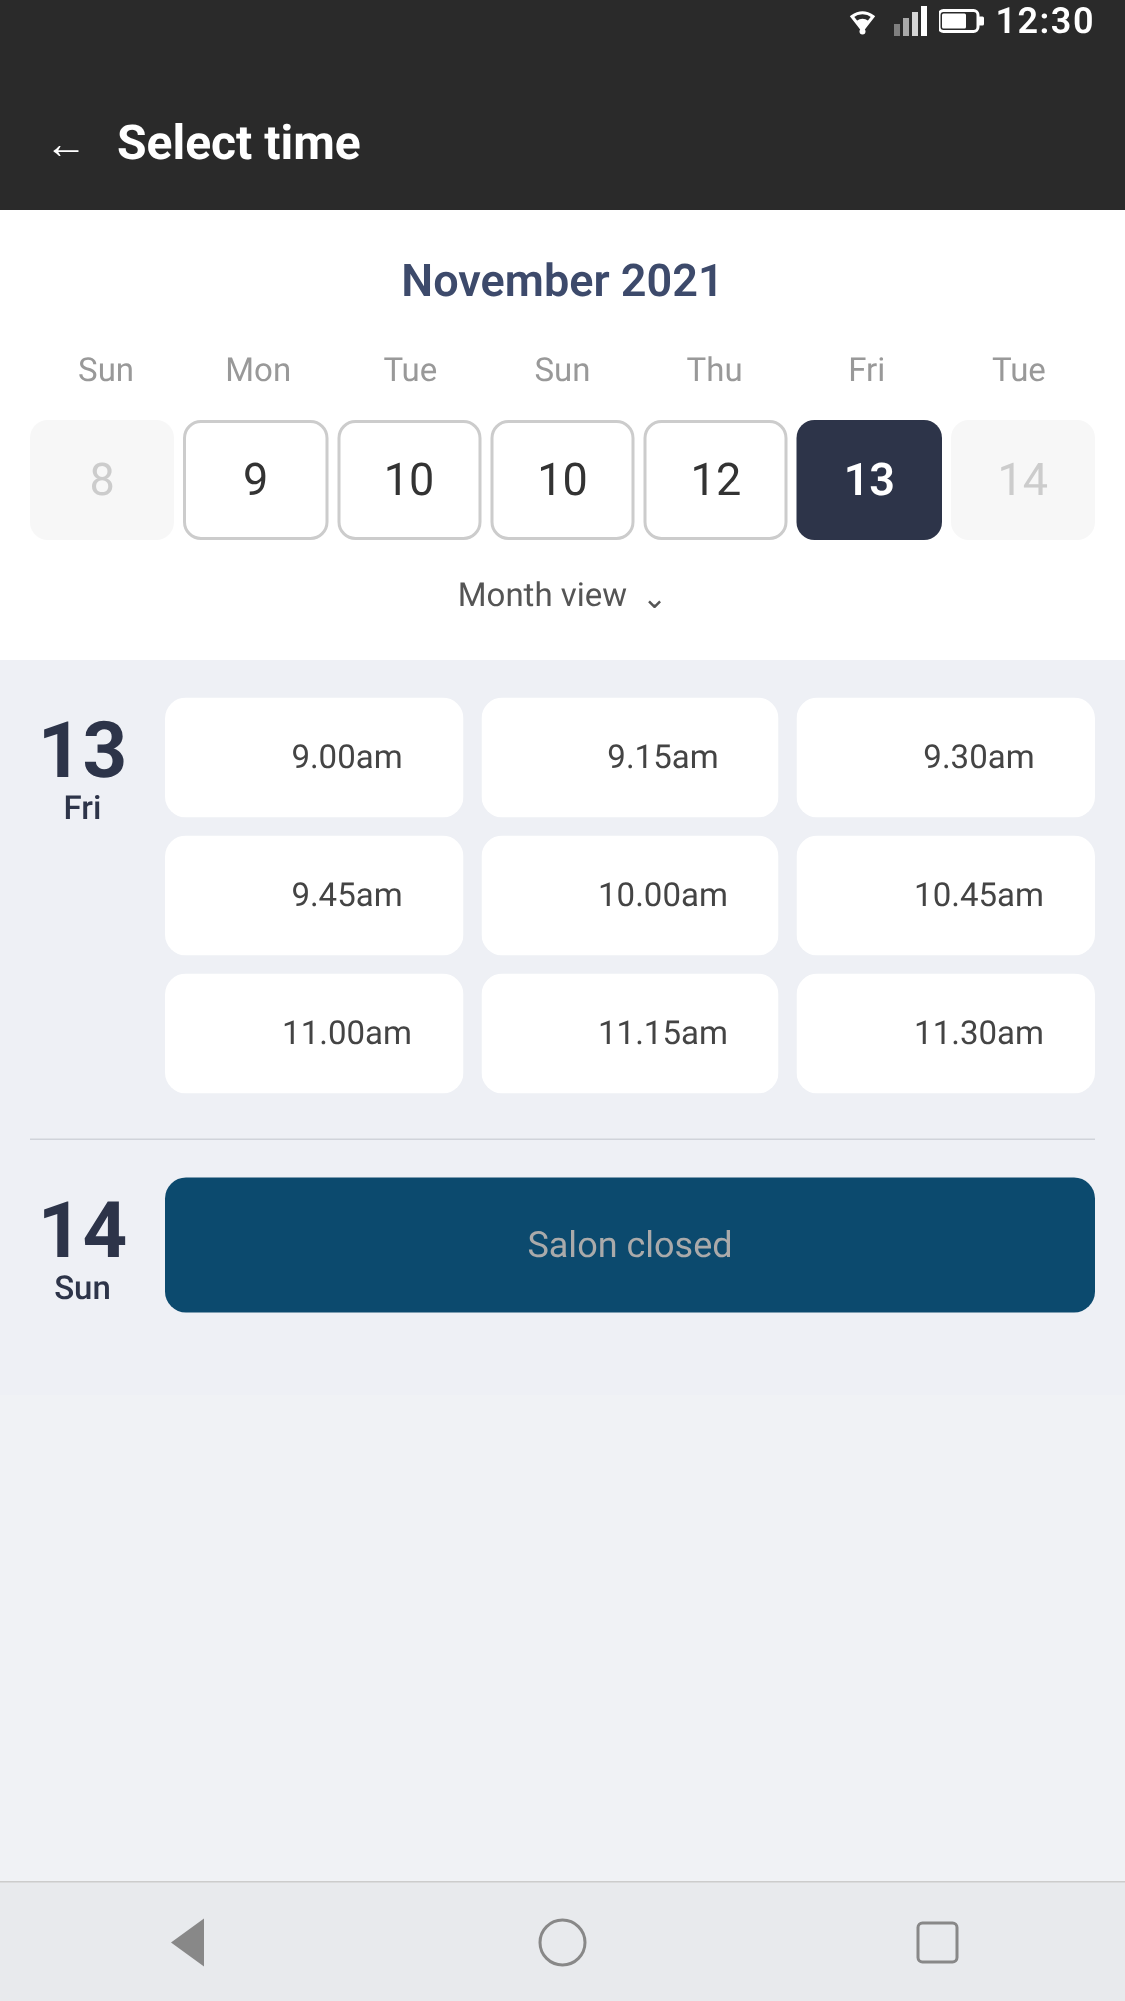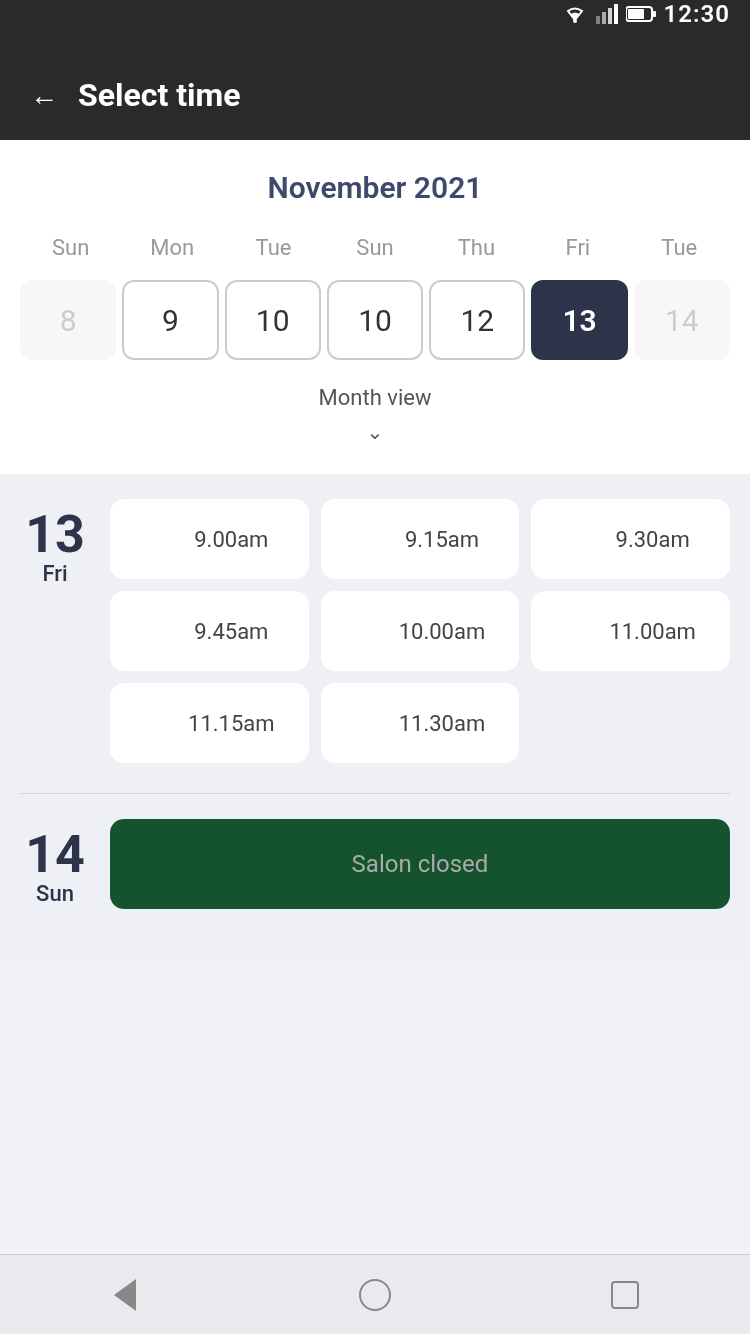--- a/index.html
+++ b/index.html
@@ -114,21 +114,20 @@
     }
     .month-view-toggle {
       display: flex;
       align-items: center;
       justify-content: center;
       gap: 10px;
       padding: 10px 0;
       cursor: pointer;
       color: #555;
       font-size: 22px;
-      flex-direction: column;
     }
     .chevron-down {
       font-size: 20px;
       color: #555;
     }
 
     
     .time-section {
       background: #eef0f5;
       padding: 25px 20px;
@@ -178,21 +177,21 @@
     }
 
     
     .closed-block {
       display: flex;
       gap: 20px;
       margin-bottom: 30px;
     }
     .closed-message {
       flex: 1;
-      background: #14532d;
+      background: #0c4a6e;
       border-radius: 14px;
       height: 90px;
       display: flex;
       align-items: center;
       justify-content: center;
       font-size: 24px;
       color: #aaa;
     }
 
     
@@ -309,20 +308,21 @@
     <div class="day-label">
       <span class="day-number">13</span>
       <span class="day-name">Fri</span>
     </div>
     <div class="time-grid">
       <div class="time-slot">9.00am</div>
       <div class="time-slot">9.15am</div>
       <div class="time-slot">9.30am</div>
       <div class="time-slot">9.45am</div>
       <div class="time-slot">10.00am</div>
+      <div class="time-slot">10.45am</div>
       <div class="time-slot">11.00am</div>
       <div class="time-slot">11.15am</div>
       <div class="time-slot">11.30am</div>
     </div>
   </div>
 
   <div class="divider"></div>
 
   <div class="closed-block">
     <div class="day-label">

